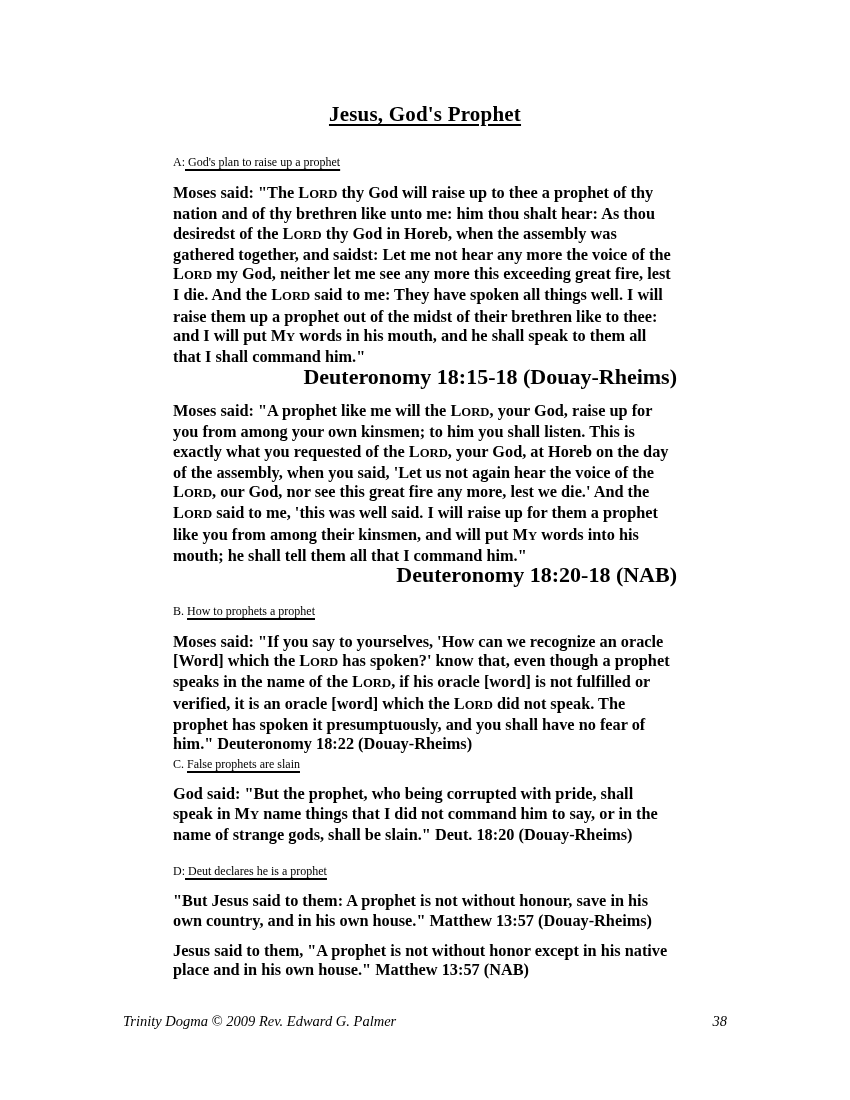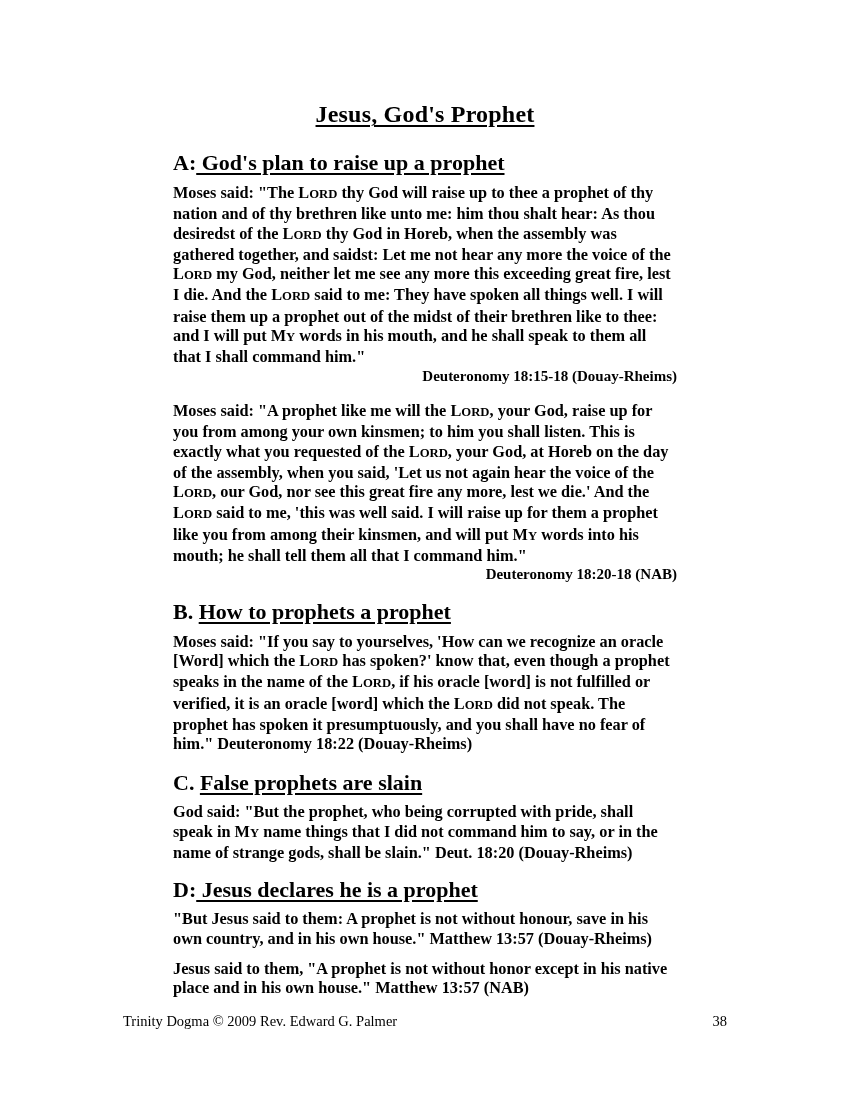--- a/index.html
+++ b/index.html
@@ -17,78 +17,79 @@
 
   .content {
     position: absolute;
     left: 173px;
     top: 101px;
     width: 504px;
   }
 
   .title {
     margin: 0;
-    font-size: 24px;
+    font-size: 21px;
     line-height: 27px;
     font-weight: 700;
     text-align: center;
     letter-spacing: 0.2px;
   }
   .title .u {
     text-decoration: underline;
     text-decoration-thickness: 2px;
     text-underline-offset: 3px;
   }
 
   .sec {
     margin: 0;
-    font-size: 22px;
+    font-size: 12px;
     line-height: 23px;
-    font-weight: 700;
+    font-weight: 400;
   }
   .sec .lbl { white-space: pre-wrap; }
   .sec .hd {
     white-space: pre-wrap;
     text-decoration: underline;
     text-decoration-thickness: 1.8px;
     text-underline-offset: 3px;
   }
 
   .para {
     margin: 0;
     font-size: 16.3px;
     line-height: 19.3px;
     font-weight: 700;
   }
   .cite {
     margin: 0;
-    font-size: 15px;
+    font-size: 22px;
     line-height: 19.3px;
     font-weight: 700;
     text-align: right;
   }
 
   .sc { font-size: 0.78em; }
 
   .mt23 { margin-top: 23px; }
-  .mt18 { margin-top: 18px; }
+  .mt18 { }
   .mt16 { margin-top: 16px; }
   .mt15 { margin-top: 15px; }
   .mt11 { margin-top: 11px; }
   .mt9  { margin-top: 9px; }
   .mt8  { margin-top: 8px; }
 
   .footer {
     position: absolute;
     left: 123px;
     right: 123px;
     top: 1012px;
     display: flex;
     justify-content: space-between;
     align-items: baseline;
+    font-style: italic;
     font-size: 14.5px;
     line-height: 18px;
     font-weight: 400;
   }
 </style>
 </head>
 <body>
 
 <div class="page">
   <main class="content">
@@ -100,21 +101,21 @@
     <p class="cite">Deuteronomy 18:15-18 (Douay-Rheims)</p>
     <p class="para mt15">Moses said: "A prophet like me will the L<span class="sc">ORD</span>, your God, raise up for you from among your own kinsmen; to him you shall listen. This is exactly what you requested of the L<span class="sc">ORD</span>, your God, at Horeb on the day of the assembly, when you said, 'Let us not again hear the voice of the L<span class="sc">ORD</span>, our God, nor see this great fire any more, lest we die.' And the L<span class="sc">ORD</span> said to me, 'this was well said. I will raise up for them a prophet like you from among their kinsmen, and will put M<span class="sc">Y</span> words into his mouth; he shall tell them all that I command him."</p>
     <p class="cite">Deuteronomy 18:20-18 (NAB)</p>
 
     <h2 class="sec mt15"><span class="lbl">B. </span><span class="hd">How to prophets a prophet</span></h2>
     <p class="para mt9">Moses said: "If you say to yourselves, 'How can we recognize an oracle [Word] which the L<span class="sc">ORD</span> has spoken?' know that, even though a prophet speaks in the name of the L<span class="sc">ORD</span>, if his oracle [word] is not fulfilled or verified, it is an oracle [word] which the L<span class="sc">ORD</span> did not speak. The prophet has spoken it presumptuously, and you shall have no fear of him." Deuteronomy 18:22 (Douay-Rheims)</p>
 
     <h2 class="sec mt18"><span class="lbl">C. </span><span class="hd">False prophets are slain</span></h2>
     <p class="para mt8">God said: "But the prophet, who being corrupted with pride, shall speak in M<span class="sc">Y</span> name things that I did not command him to say, or in the name of strange gods, shall be slain." Deut. 18:20 (Douay-Rheims)</p>
 
-    <h2 class="sec mt16"><span class="lbl">D:</span><span class="hd"> Jesus declares he is a prophet</span></h2>
+    <h2 class="sec mt16"><span class="lbl">D:</span><span class="hd"> Deut declares he is a prophet</span></h2>
     <p class="para mt8">"But Jesus said to them: A prophet is not without honour, save in his own country, and in his own house." Matthew 13:57 (Douay-Rheims)</p>
     <p class="para mt11">Jesus said to them, "A prophet is not without honor except in his native place and in his own house." Matthew 13:57 (NAB)</p>
 
   </main>
 
   <footer class="footer">
     <span>Trinity Dogma © 2009 Rev. Edward G. Palmer</span>
     <span>38</span>
   </footer>
 </div>

